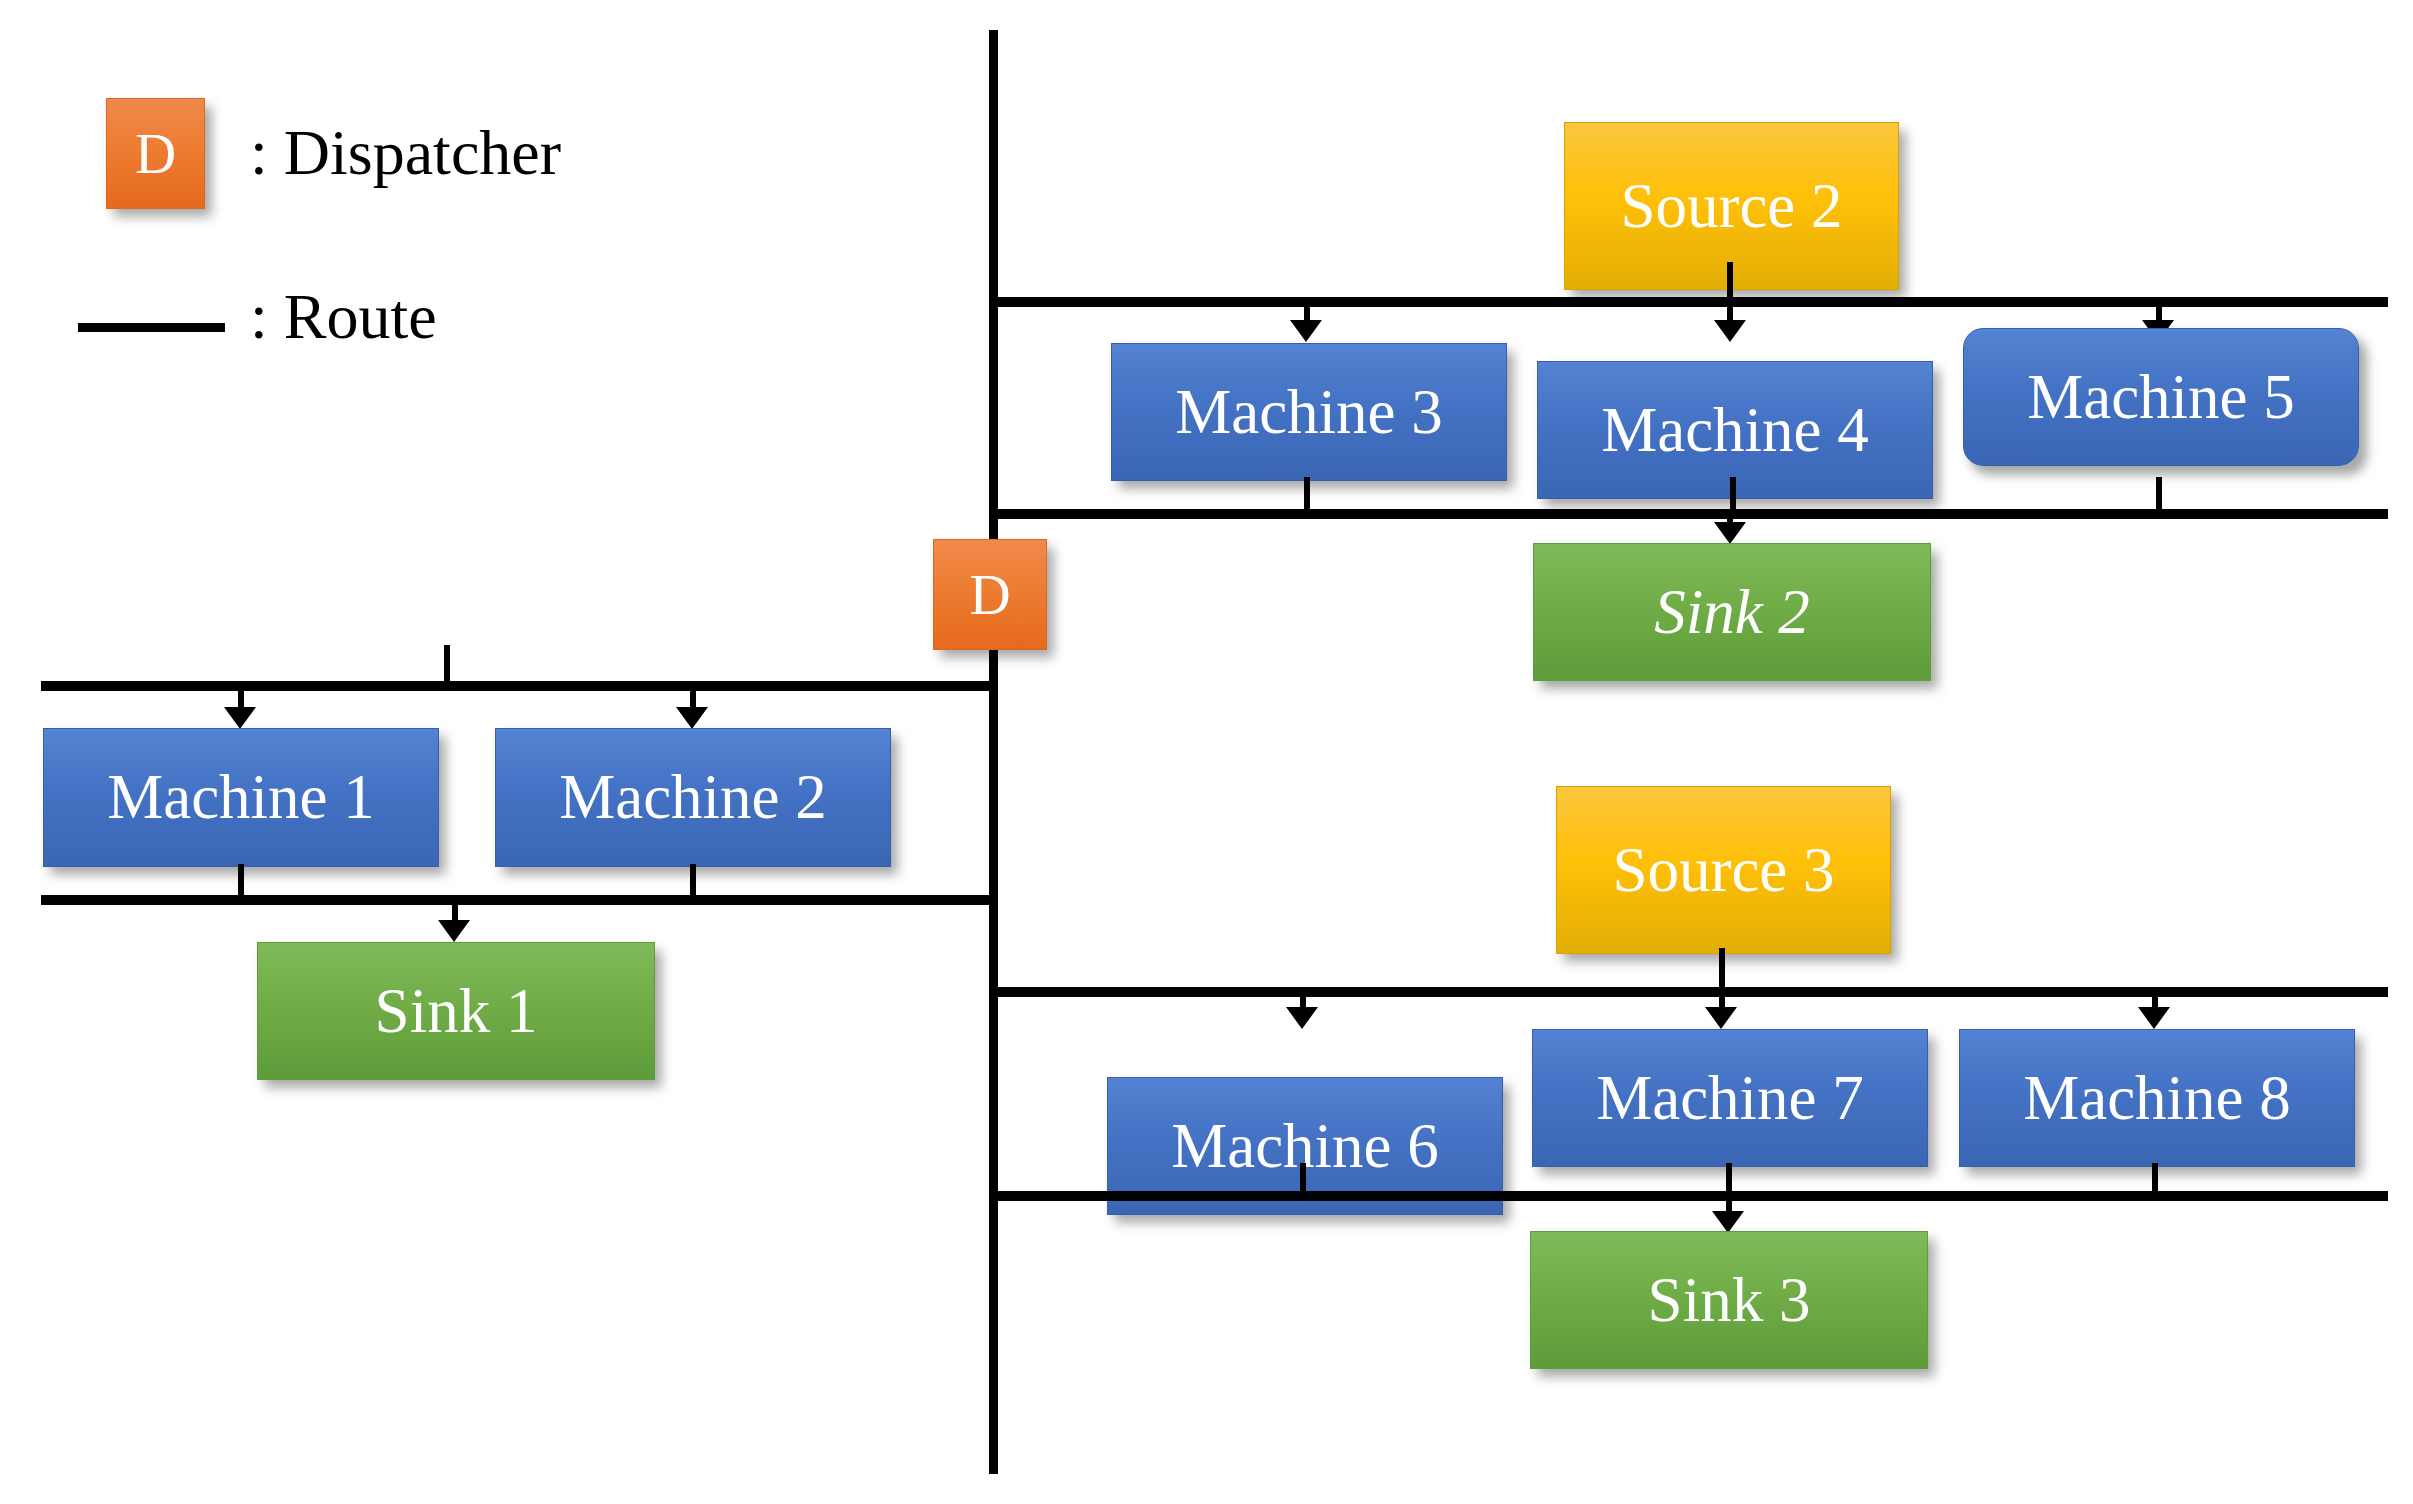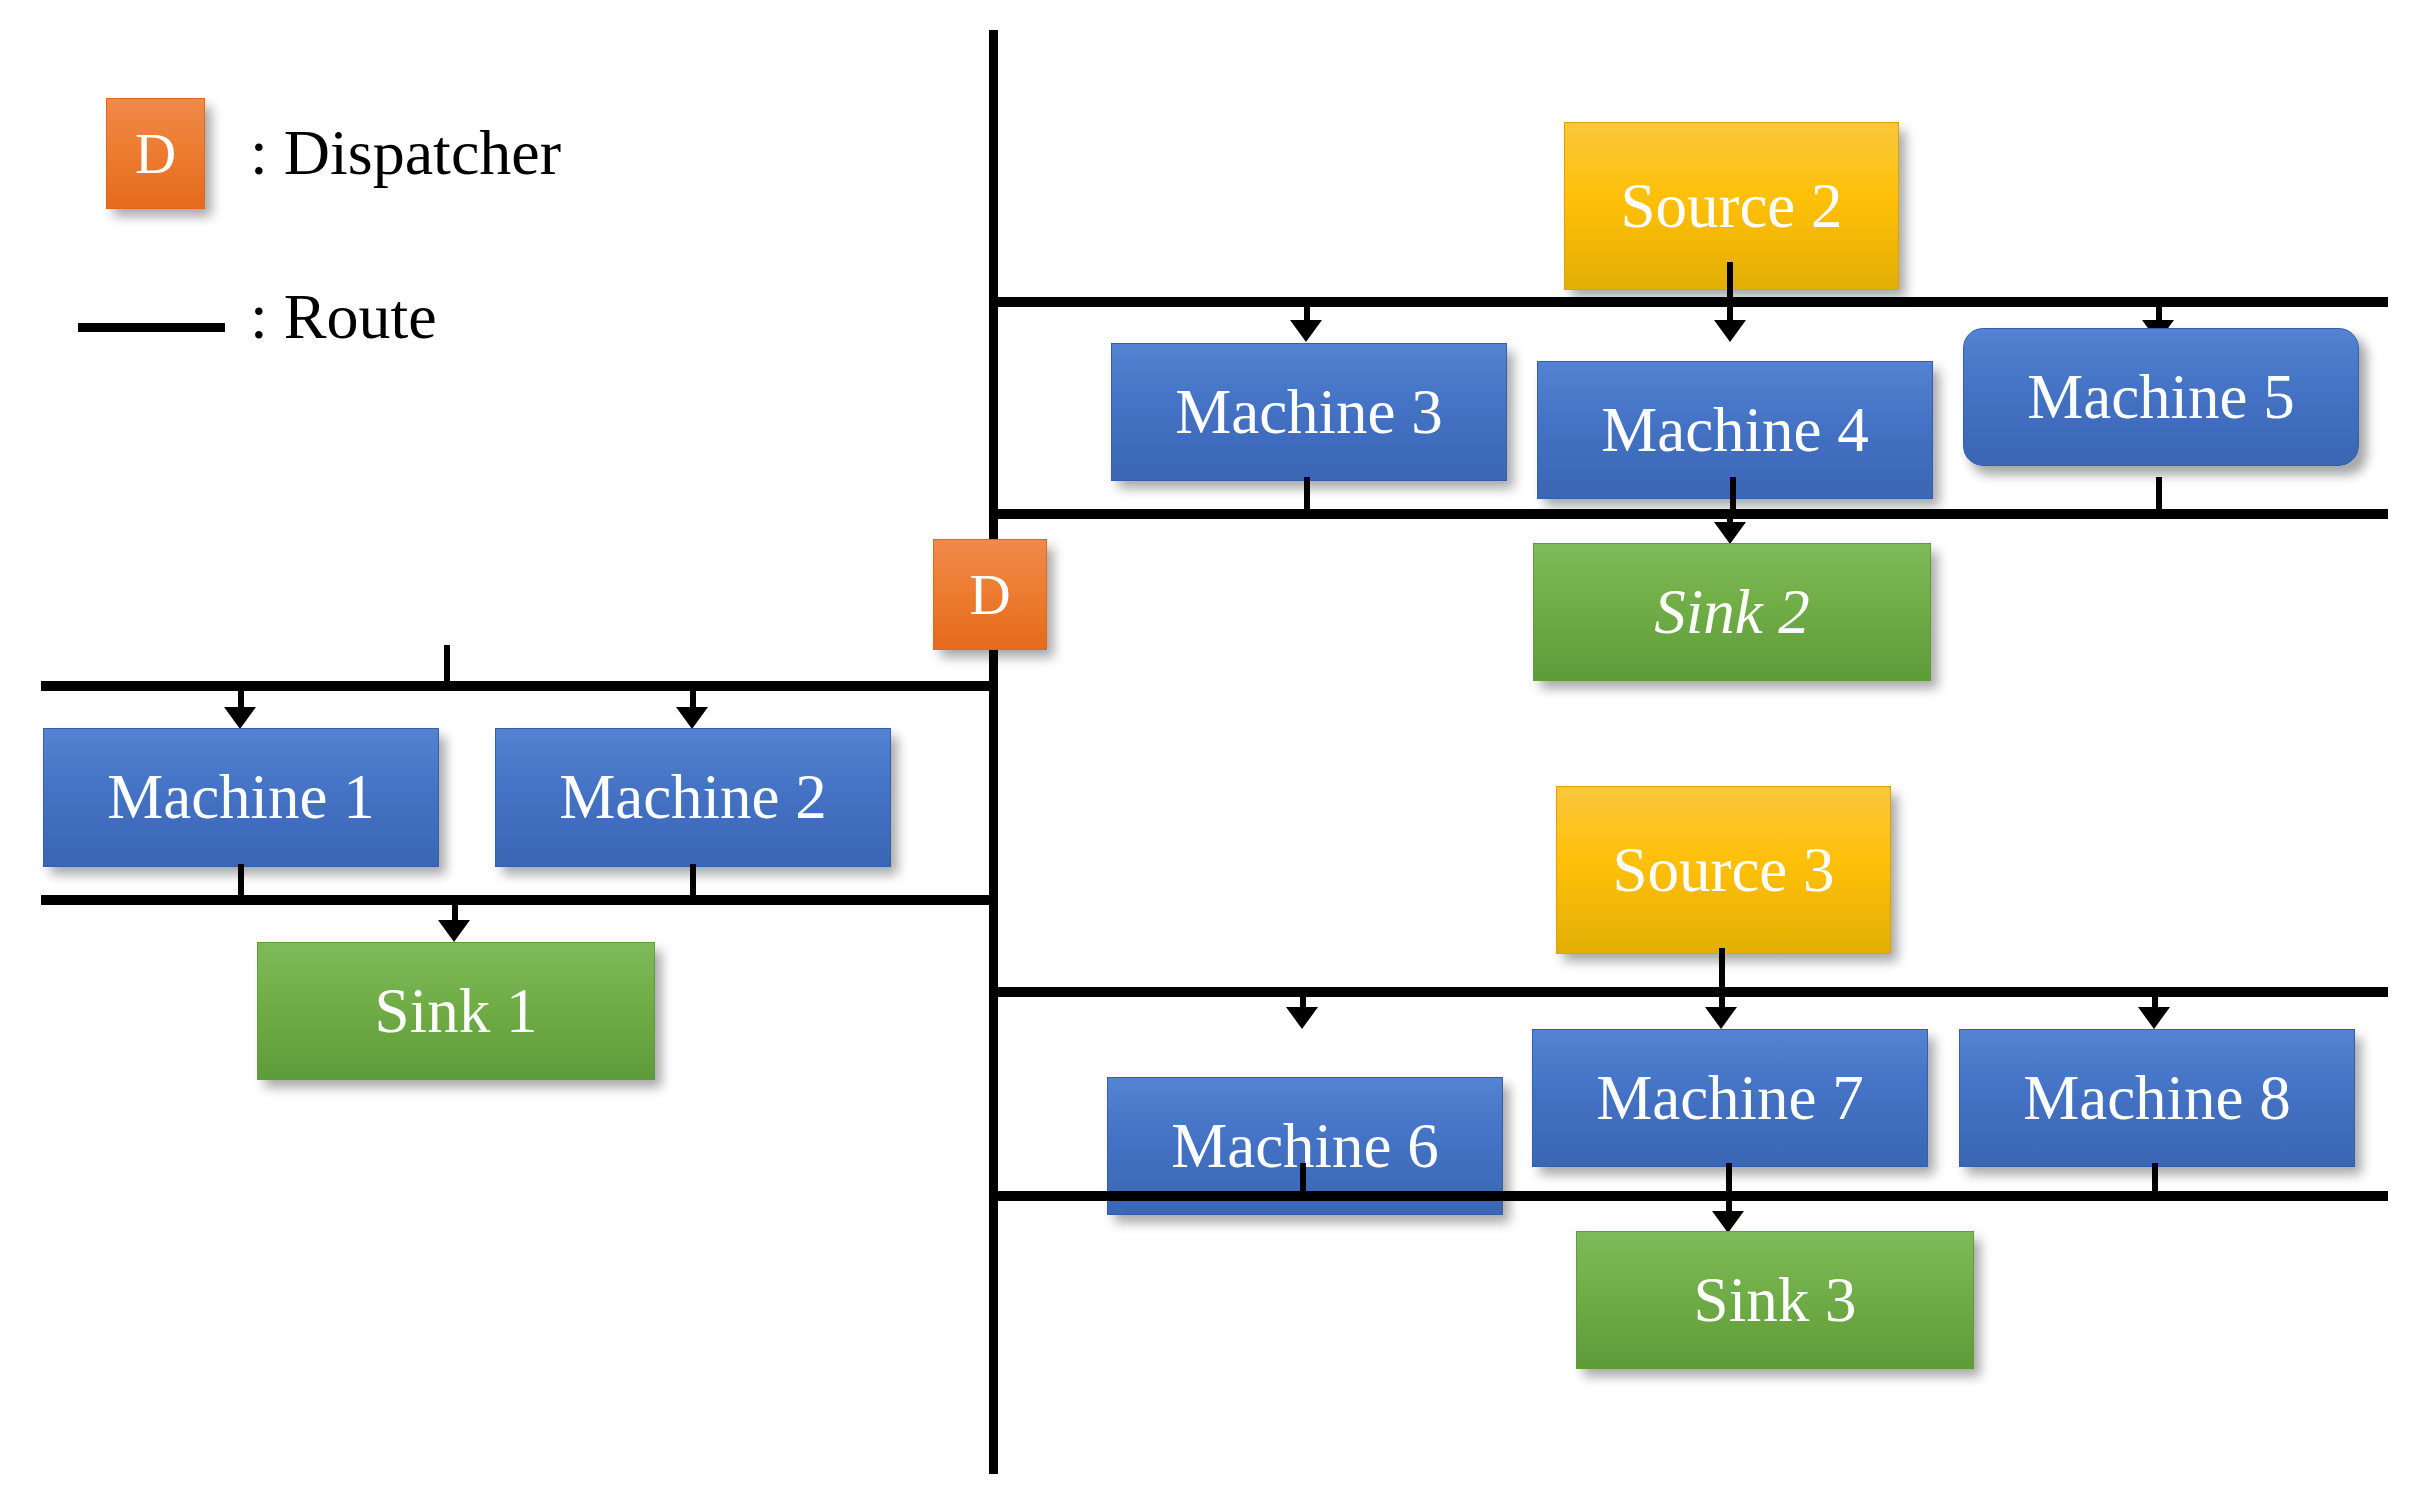--- a/index.html
+++ b/index.html
@@ -153,16 +153,16 @@
 
   <div class="stem" style="left:1300px;top:1163px;width:6.4px;height:29.5px;"></div>
   <div class="stem" style="left:1726px;top:1163px;width:6.4px;height:29.5px;"></div>
   <div class="stem" style="left:2152px;top:1163px;width:6.4px;height:29.5px;"></div>
 
   <div class="hline" style="left:989px;top:1191px;width:1399px;height:10px;"></div>
 
   <div class="stem" style="left:1726px;top:1200px;width:6.4px;height:13px;"></div>
   <div class="ahead" style="left:1712px;top:1211px;"></div>
 
-  <div class="box sink" style="left:1576px;top:1231px;width:396px;height:136px;">Sink 3</div>
+  <div class="box sink" style="left:1530px;top:1231px;width:396px;height:136px;">Sink 3</div>
 
 </div>
 
 
 </body></html>

